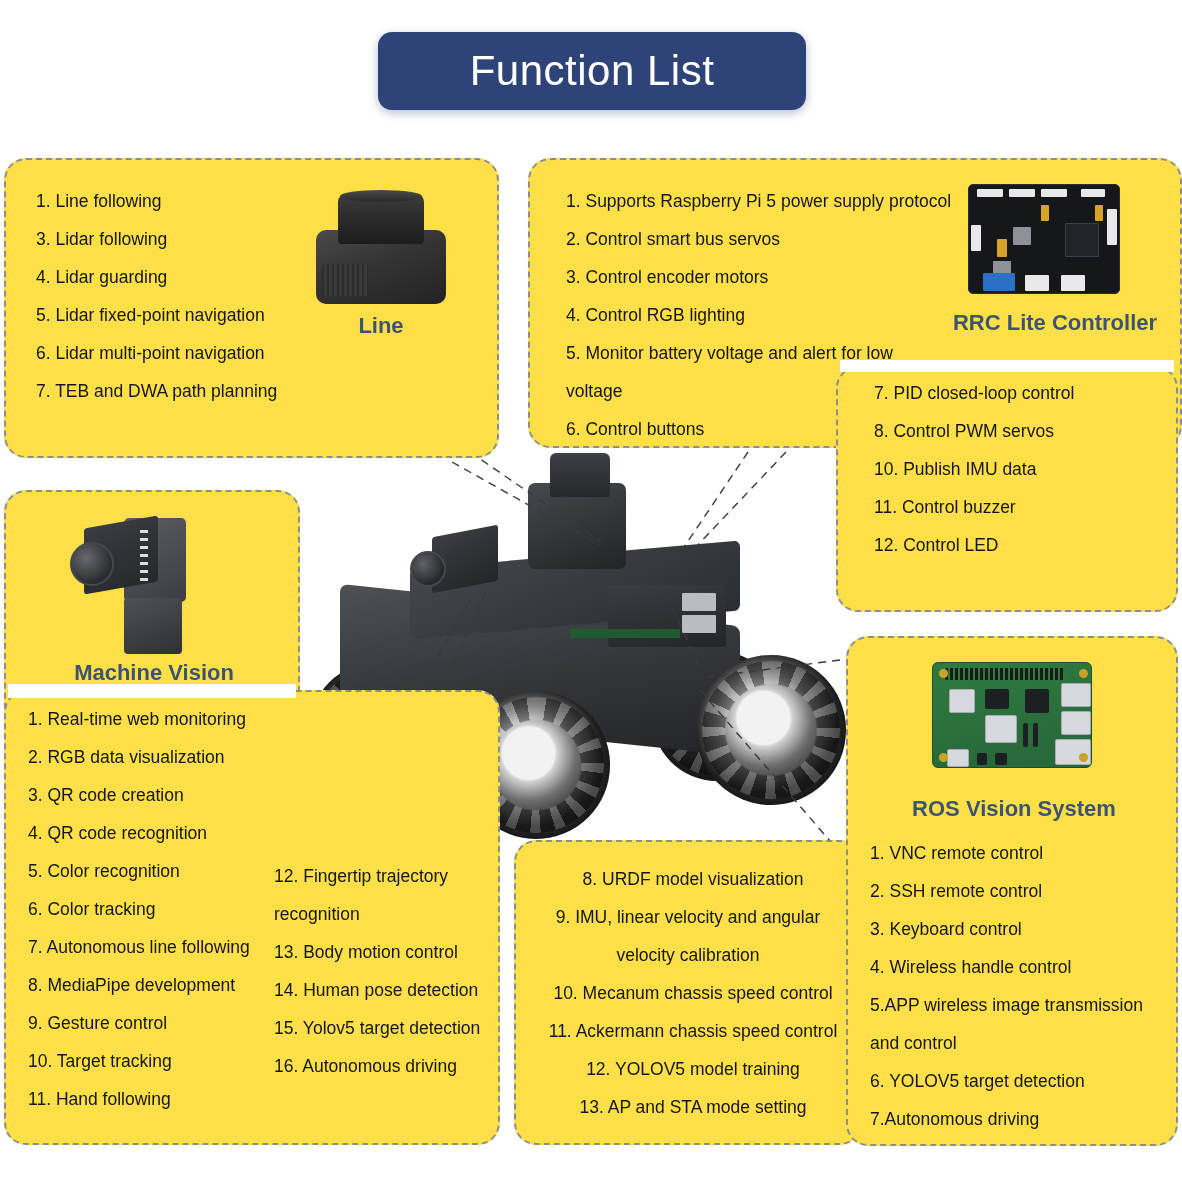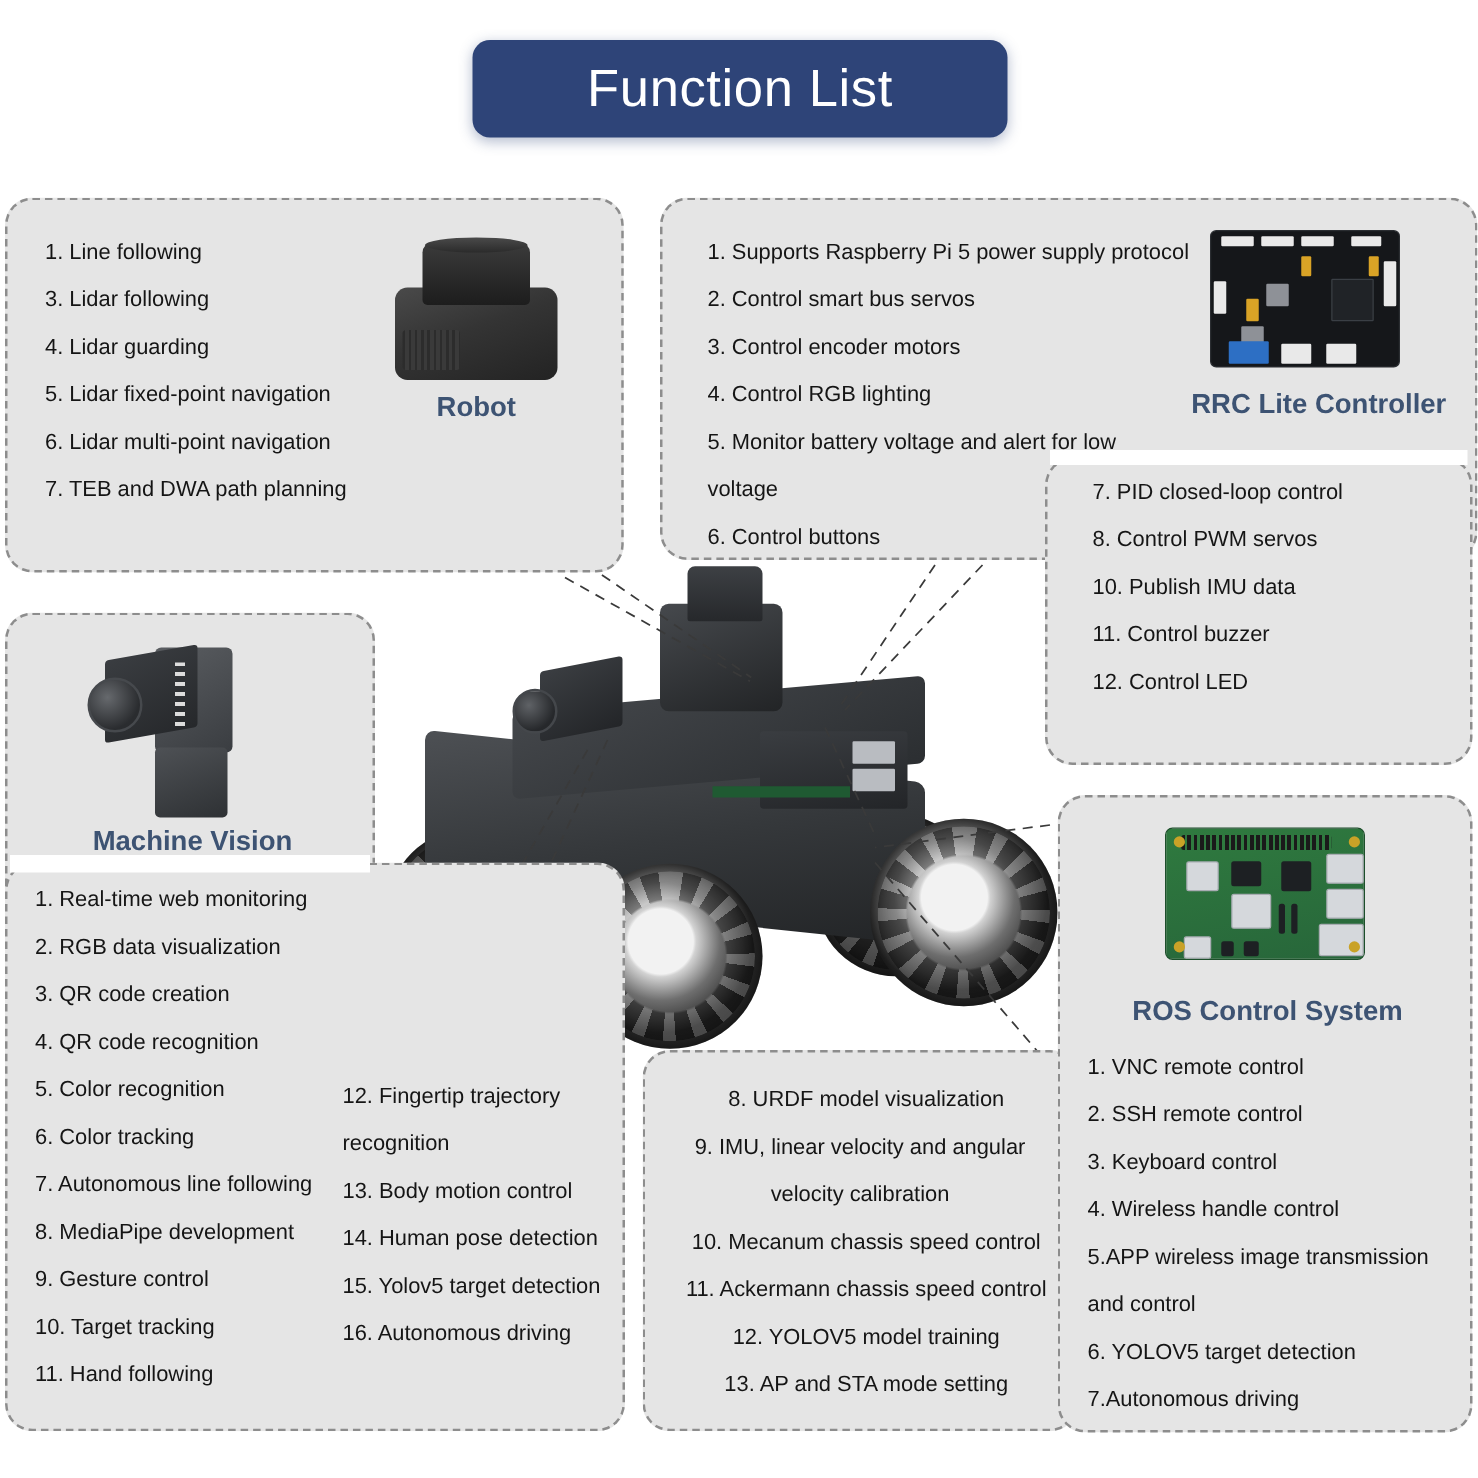--- a/index.html
+++ b/index.html
@@ -34,21 +34,21 @@
     line-height: 1;
   }
 
   
   .card {
     position: absolute;
     border: 2px dashed #8d8d8d;
     border-radius: 22px;
     background: transparent;
   }
-  .card-solid-bg { background: #e5e5e5; }
+  .card-solid-bg { background: #fde047; }
 
   
   .flist { list-style: none; }
   .flist li {
     color: #151515;
     font-size: 17.5px;
     line-height: 38px;
     white-space: nowrap;
   }
   .flist li.wrap { white-space: normal; line-height: 38px; }
@@ -286,21 +286,21 @@
       <li>5. Lidar fixed-point navigation</li>
       <li>6. Lidar multi-point navigation</li>
       <li>7. TEB and DWA path planning</li>
     </ul>
     <div class="prod" style="left:310px; top:34px;">
       <div class="lidar-wrap">
         <div class="lidar-base"></div>
         <div class="lidar-cyl"></div>
       </div>
     </div>
-    <div class="heading" style="position:absolute; left:300px; top:155px; width:150px;">Robot</div>
+    <div class="heading" style="position:absolute; left:300px; top:155px; width:150px;">Line</div>
   </div>
 
   <div class="card card-solid-bg" style="left:528px; top:158px; width:654px; height:290px;">
     <ul class="flist" style="position:absolute; left:36px; top:22px; width:400px;">
       <li>1. Supports Raspberry Pi 5 power supply protocol</li>
       <li>2. Control smart bus servos</li>
       <li>3.  Control encoder motors</li>
       <li>4. Control RGB lighting</li>
       <li class="wrap" style="width:355px;">5. Monitor battery voltage and alert for low voltage</li>
       <li>6. Control buttons</li>
@@ -403,21 +403,21 @@
         <div class="c dark" style="left:100px; top:60px; width:5px; height:24px;"></div>
         <div class="c silver" style="left:14px; top:86px; width:22px; height:18px;"></div>
         <div class="c dark" style="left:44px; top:90px; width:10px; height:12px;"></div>
         <div class="c dark" style="left:62px; top:90px; width:12px; height:12px;"></div>
         <div class="c pad" style="left:6px; top:6px; width:9px; height:9px;"></div>
         <div class="c pad" style="left:146px; top:6px; width:9px; height:9px;"></div>
         <div class="c pad" style="left:6px; top:90px; width:9px; height:9px;"></div>
         <div class="c pad" style="left:146px; top:90px; width:9px; height:9px;"></div>
       </div>
     </div>
-    <div class="heading" style="position:absolute; left:0px; top:160px; width:332px;">ROS Control System</div>
+    <div class="heading" style="position:absolute; left:0px; top:160px; width:332px;">ROS Vision System</div>
     <ul class="flist" style="position:absolute; left:22px; top:196px; width:300px;">
       <li>1. VNC remote control</li>
       <li>2. SSH remote control</li>
       <li>3. Keyboard control</li>
       <li>4. Wireless handle control</li>
       <li class="wrap" style="width:292px;">5.APP wireless image transmission and control</li>
       <li>6. YOLOV5 target detection</li>
       <li>7.Autonomous driving</li>
     </ul>
   </div>

